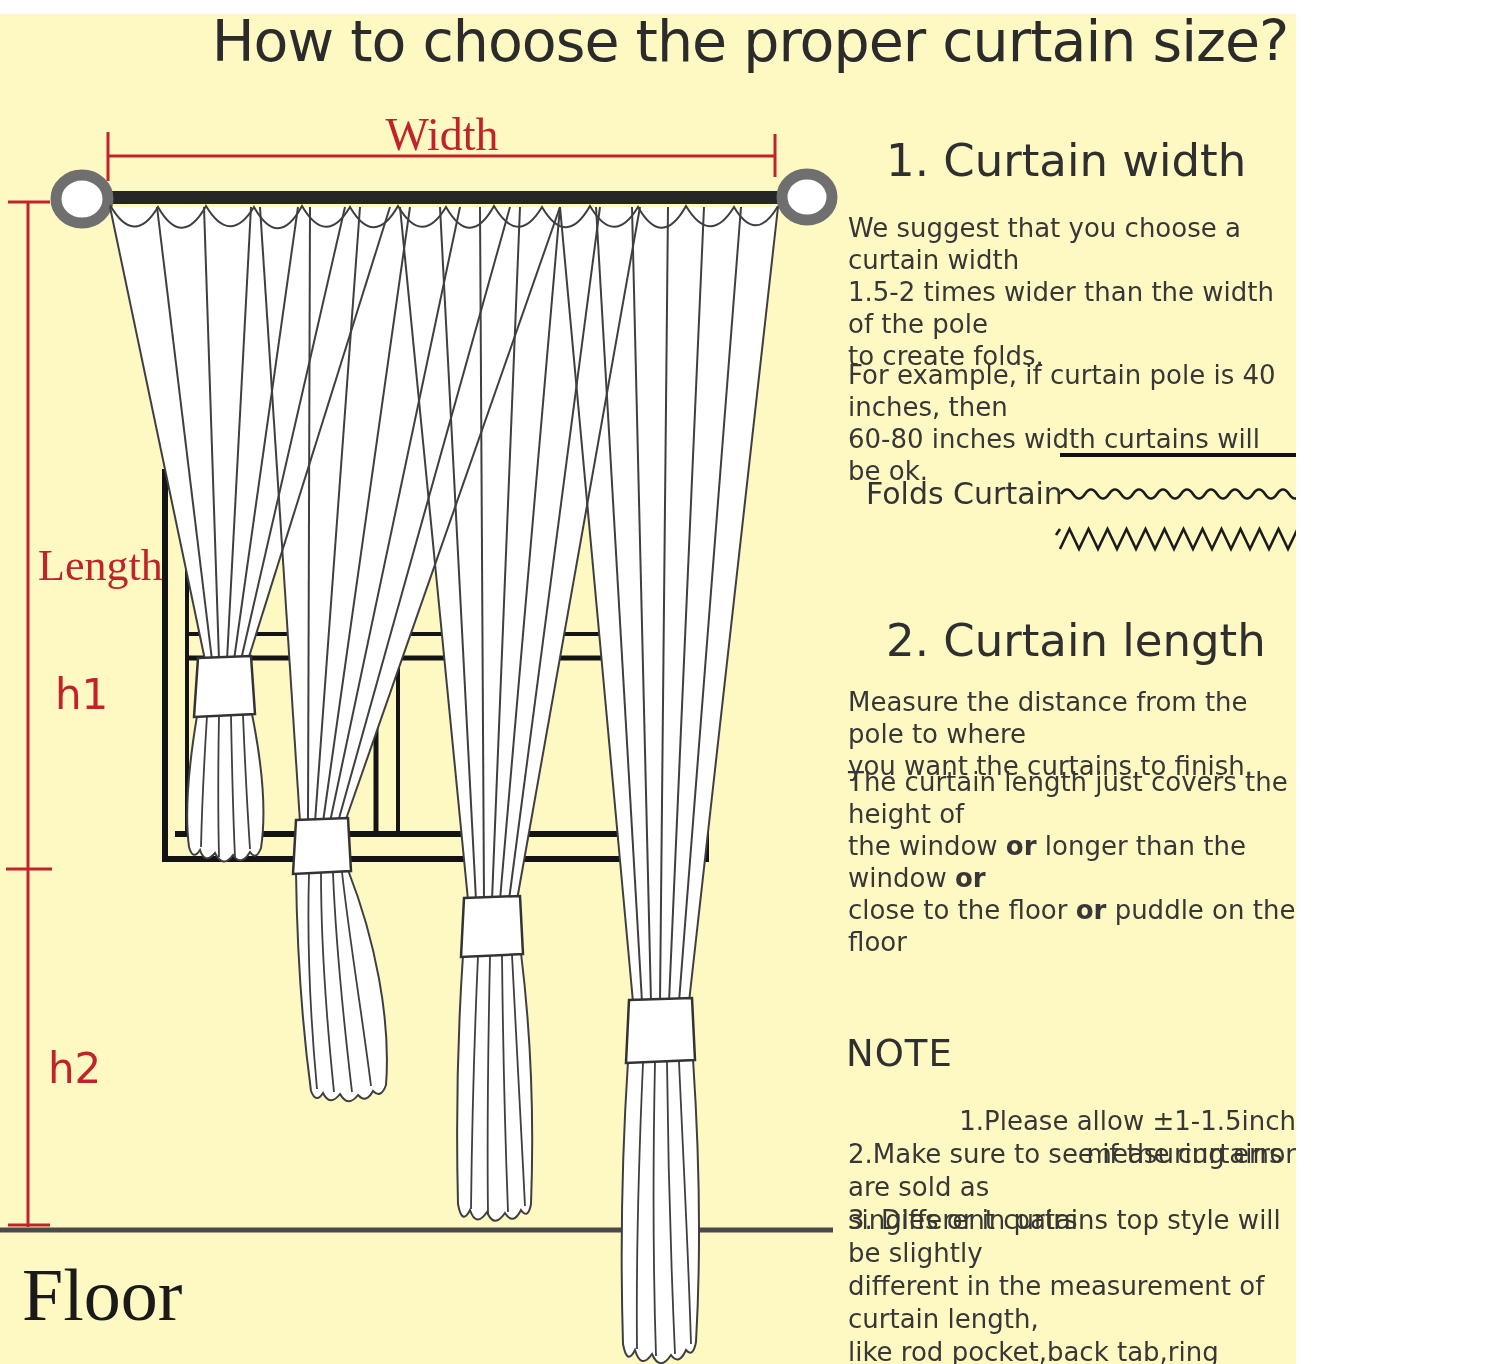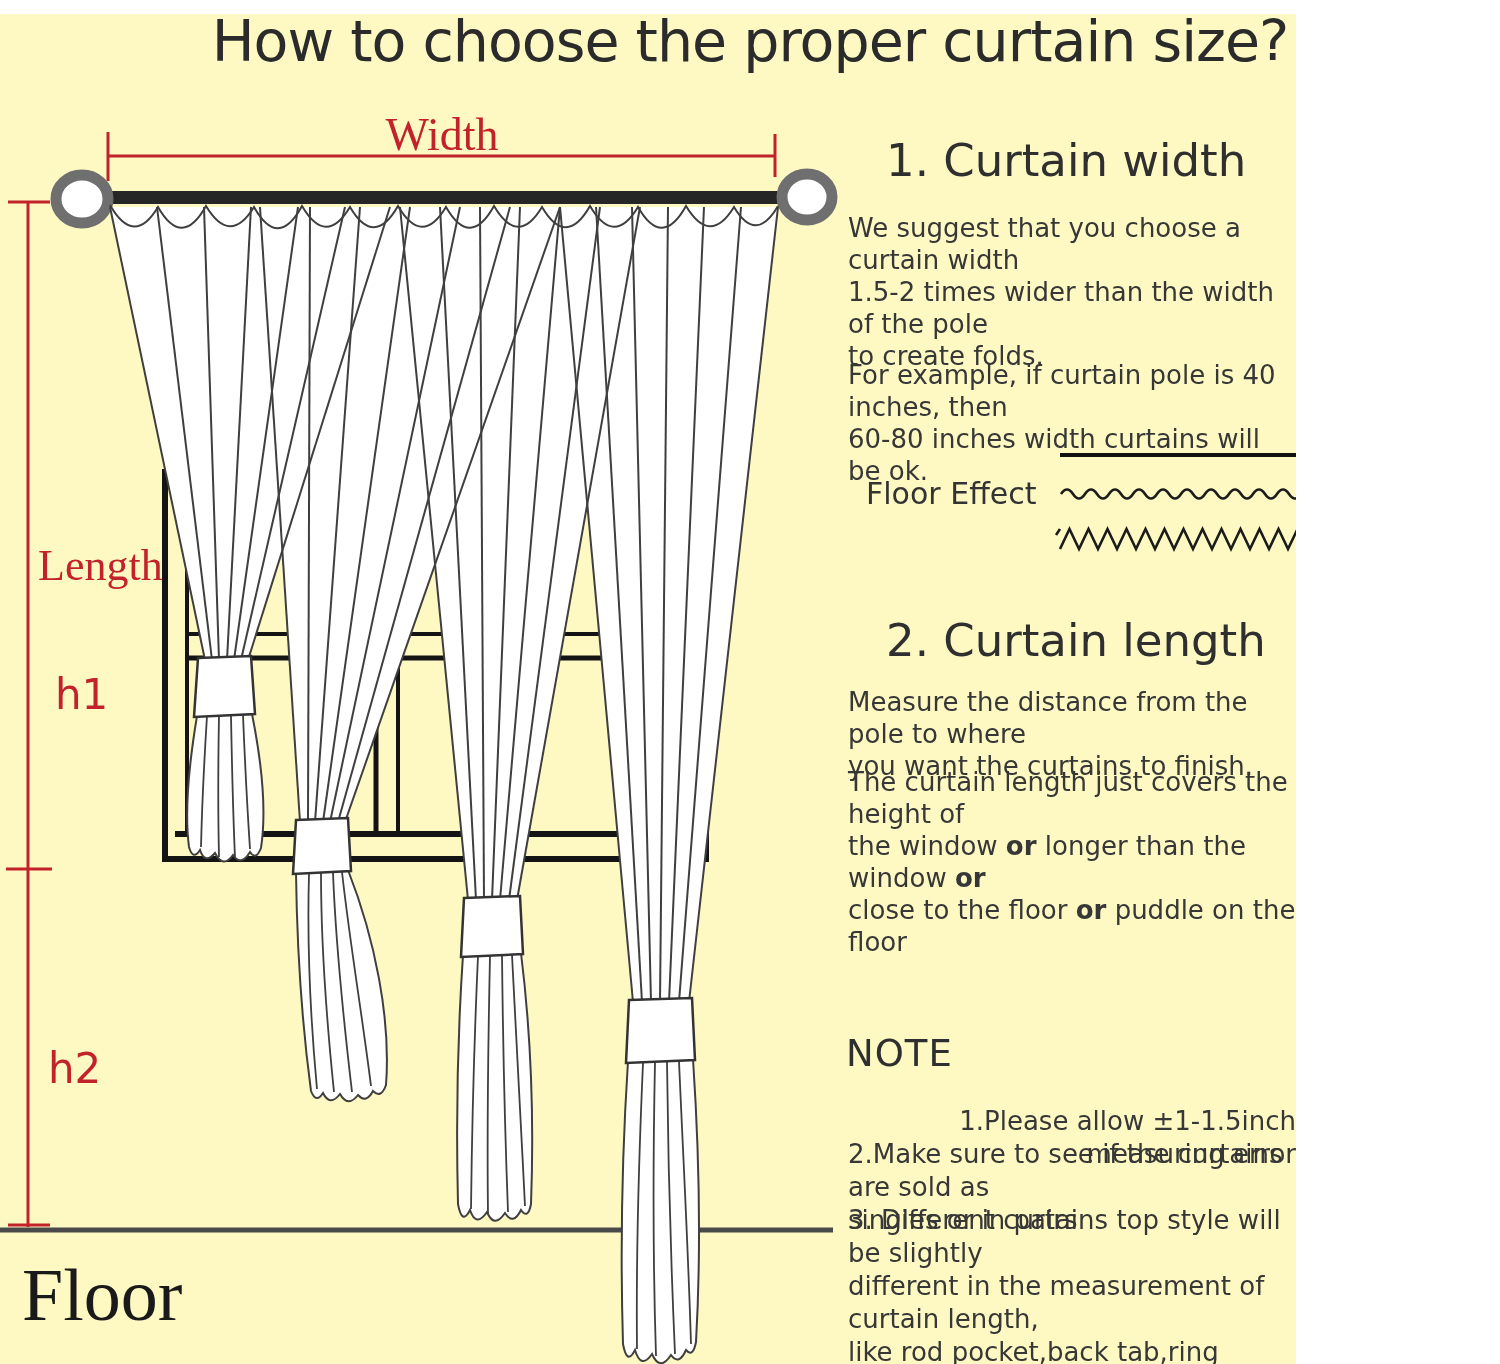--- a/index.html
+++ b/index.html
@@ -151,21 +151,21 @@
     <text class="floor-serif" x="22" y="1306" font-size="74">Floor</text>
   </svg>
 
   <div class="abs sec-heading" style="left:886px; top:120px;">1. Curtain width</div>
 
   <div class="abs body-p" style="left:848px; top:198px;">We suggest that you choose a curtain width<br>1.5-2 times wider than the width of the pole<br>to create folds.</div>
 
 
   <div class="abs body-p" style="left:848px; top:345px;">For example, if curtain pole is 40 inches, then<br>60-80 inches width curtains will be ok.</div>
 
-  <div class="abs folds-label" style="left:866px; top:462px;">Floor Effect</div>
+  <div class="abs folds-label" style="left:866px; top:462px;">Folds Curtain</div>
 
   <div class="abs" style="left:1060px; top:439px; width:267px; height:4px; background:#111111;"></div>
 
   <svg class="abs" style="left:1059px; top:468px;" width="270" height="24" viewBox="0 0 270 24">
     <path d="M2,12 q6,-9 12,0 t12,0 t12,0 t12,0 t12,0 t12,0 t12,0 t12,0 t12,0 t12,0 t12,0
              t12,0 t12,0 t12,0 t12,0 t12,0 t12,0 t12,0 t12,0 t12,0 t12,0 t12,0" fill="none" stroke="#1c1c1c" stroke-width="2.6"></path>
   </svg>
 
   <svg class="abs" style="left:1054px; top:511px;" width="284" height="32" viewBox="0 0 284 32">
     <path d="M2,10 l4,-6 M6,24 l9.5,-20 l9.5,20 l9.5,-20 l9.5,20 l9.5,-20 l9.5,20 l9.5,-20 l9.5,20

